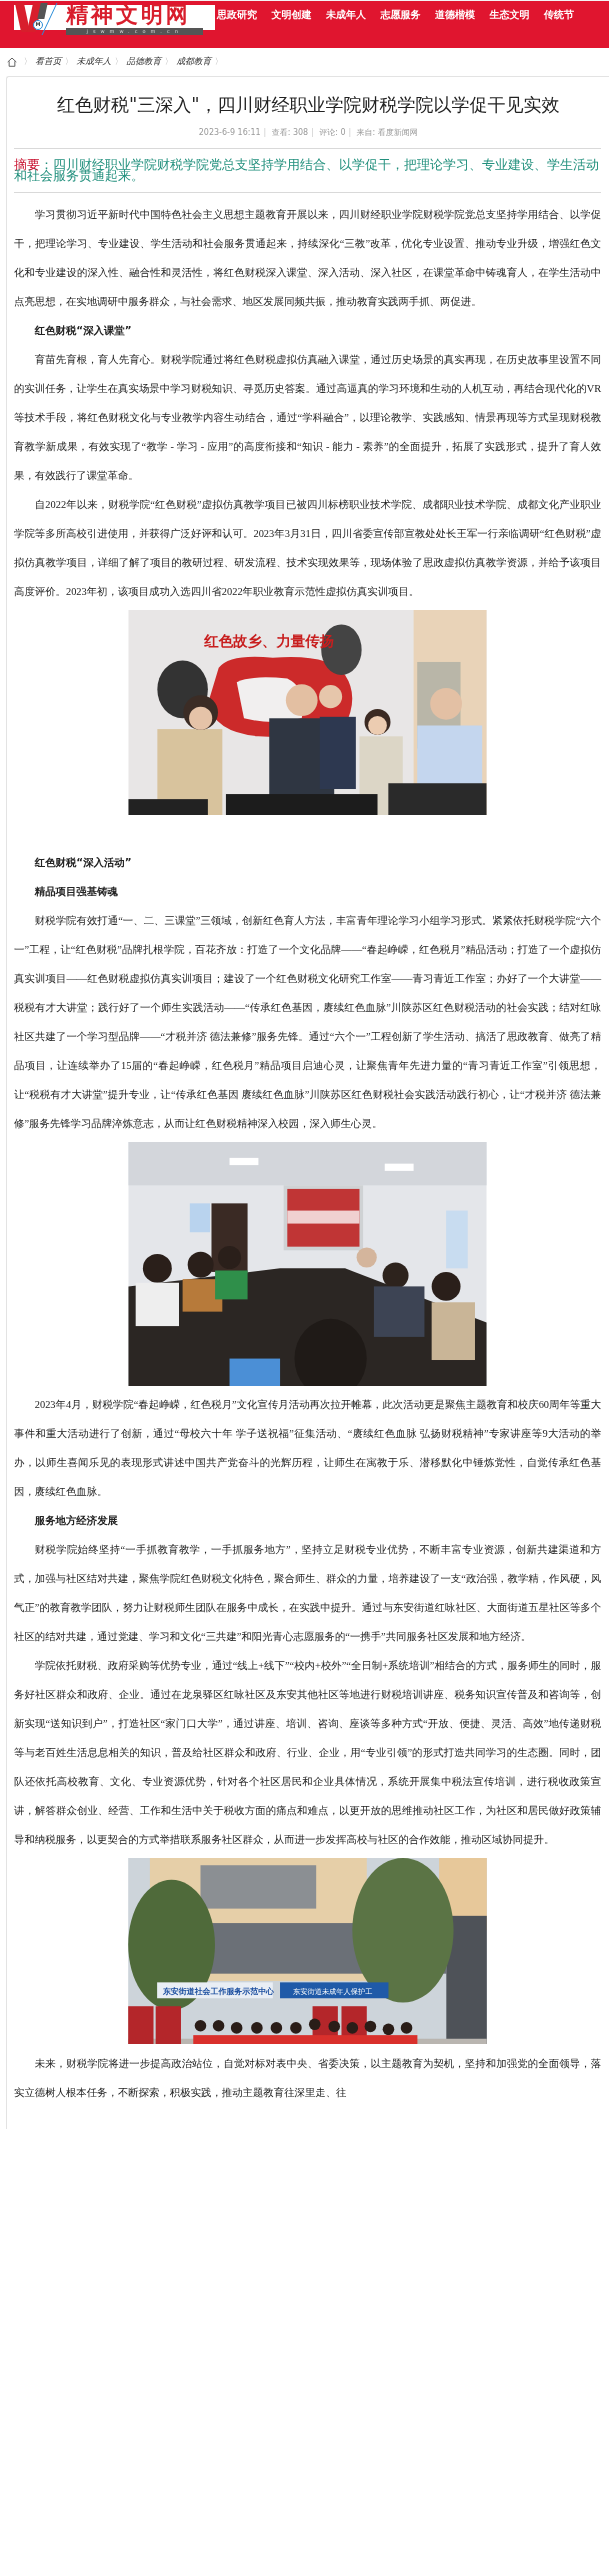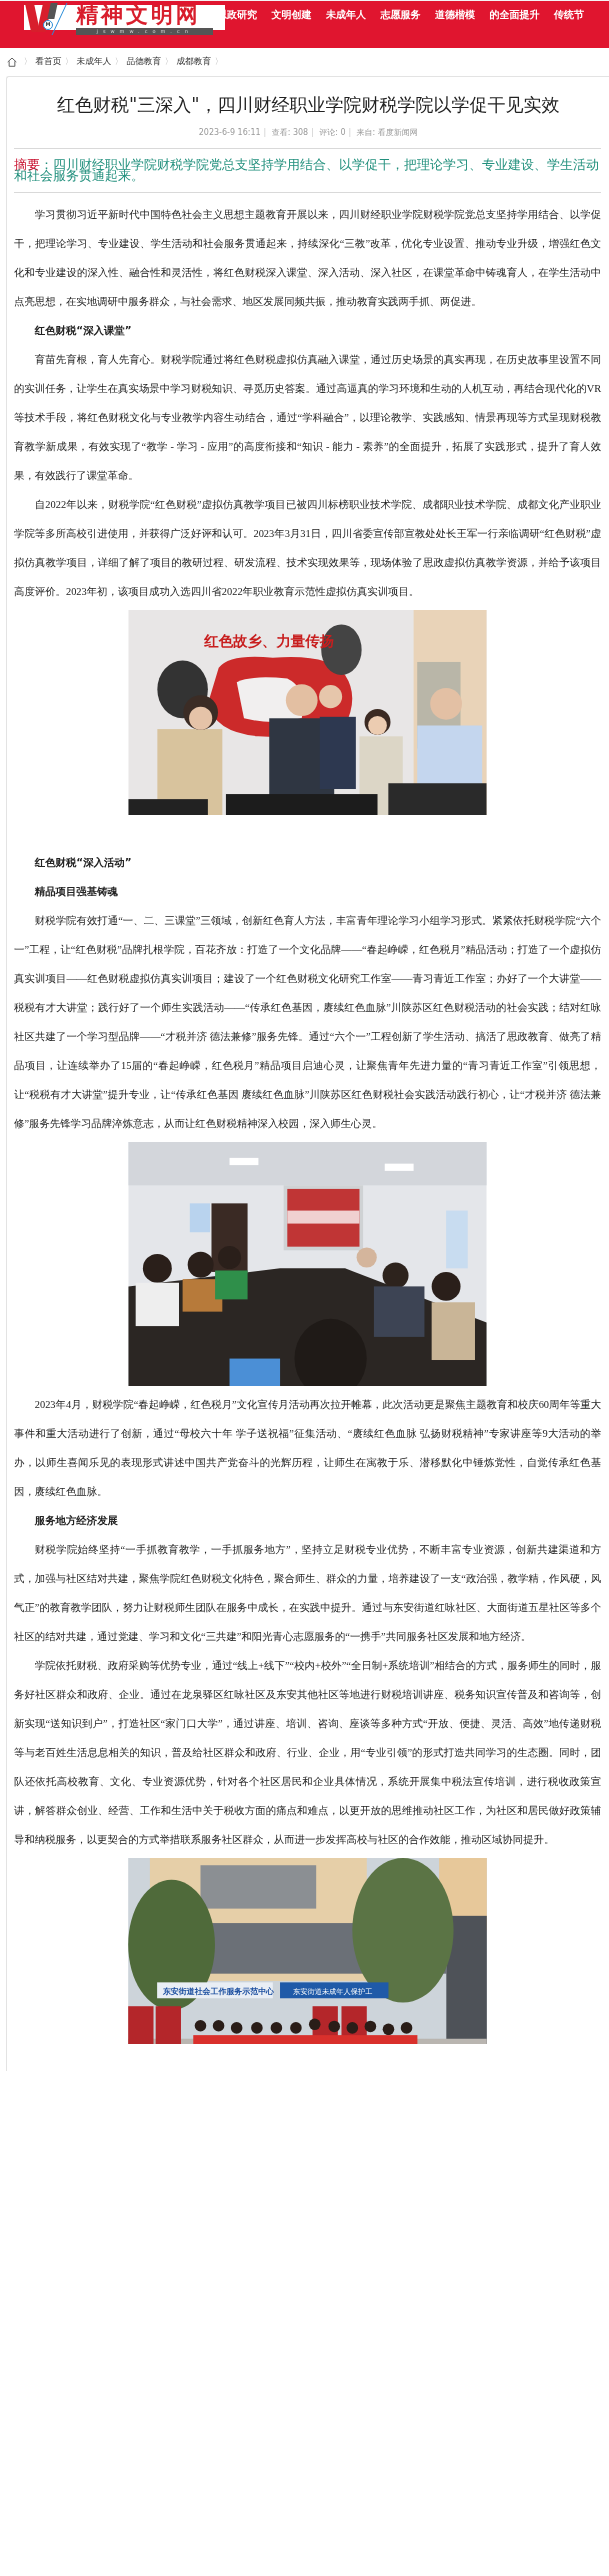--- a/index.html
+++ b/index.html
@@ -1,38 +1,38 @@
 <!DOCTYPE html>
 <html style="font-size:11.6px"><head>
 <meta charset="utf-8">
 <style>
   * { box-sizing: border-box; margin: 0; padding: 0; }
   html, body { width: 609px; background: #fff; }
   body { font-family: "DejaVu Sans", "Liberation Sans", sans-serif; color: #222; }
 
   
   .header { height: 48px; background: #e0152f; position: relative; overflow: hidden; border-top: 1.4px solid #f3f3f3; }
-  .logo { position: absolute; left: 24px; top: 4.3px; width: 201px; height: 25px; background: #fff; display: flex; align-items: center; }
+  .logo { position: absolute; left: 14px; top: 4.3px; width: 201px; height: 25px; background: #fff; display: flex; align-items: center; }
   .logo-mark { width: 45px; height: 35px; position: relative; margin-left: 2.9px; }
   .logo-mark .bar1 { position: absolute; left: 1.4px; top: 2.9px; width: 8.7px; height: 29px; background: #d81e2c; transform: skewX(12deg); }
   .logo-mark .bar2 { position: absolute; left: 13px; top: 2.9px; width: 8.7px; height: 29px; background: #d81e2c; transform: skewX(-12deg); }
   .logo-mark .bar3 { position: absolute; left: 22px; top: 2.9px; width: 7.2px; height: 16px; background: #555; transform: skewX(-12deg); }
   .logo-mark .bar4 { position: absolute; left: 32px; top: 2.9px; width: 1.4px; height: 32px; background: #2a8dd8; transform: skewX(-25deg); }
   .logo-mark .circ { position: absolute; left: 16px; top: 20px; width: 10px; height: 10px; border-radius: 50%; border: 1.4px solid #2a8dd8; background: #fff; font-size: 5px; font-weight: bold; color: #333; text-align: center; line-height: 7.2px; }
   .logo-text { margin-left: 4.3px; display: flex; flex-direction: column; }
   .logo-title { font-family: "DejaVu Serif", "Liberation Serif", serif; font-size: 22px; font-weight: bold; color: #d81e2c; letter-spacing: 2.9px; line-height: 26px; }
   .logo-url { background: #555; color: #ddd; font-size: 5px; letter-spacing: 5px; height: 6.5px; line-height: 6.5px; width: 137px; text-align: center; margin-top: 1.4px; }
   .nav { position: absolute; left: 217px; top: 7.2px; display: flex; gap: 0; white-space: nowrap; }
   .nav-item { color: #fff; font-size: 10px; font-weight: bold; margin-right: 14.5px; cursor: pointer; }
 
   
   .breadcrumb { height: 27.5px; display: flex; align-items: center; padding-left: 7.2px; font-size: 8.7px; color: #333; }
   .home-icon { width: 10px; height: 10px; display: inline-block; margin-right: 2.9px; }
   .crumb-sep { color: #aaa; margin: 0 3.6px; font-size: 8px; }
-  .crumb { color: #333; cursor: pointer; }
+  .crumb { color: #333; cursor: pointer; font-style: italic; }
 
   
   .article { margin: 0 0 0 5.8px; width: 604px; border: 0.7px solid #e3e3e3; border-right: none; border-bottom: none; border-radius: 2.9px 0 0 0; padding: 0 0 22px 0; }
   .title { font-family: "DejaVu Serif", "Liberation Serif", serif; font-size: 18px; font-weight: normal; color: #222; text-align: center; line-height: 27.5px; padding: 14.5px 22px 0 22px; }
   .meta { text-align: center; font-size: 8px; color: #999; margin-top: 8.7px; }
   .meta .sep { color: #ccc; margin: 0 2.9px; }
   .divider { height: 0.7px; background: #d9d9d9; margin: 10px 8.7px 0 7.2px; }
   .summary { font-size: 13px; color: #22907d; padding: 10px 7.2px 10px 7.2px; line-height: 11.6px; }
   .summary .label { color: #c8102e; }
   .divider2 { height: 0.7px; background: #d9d9d9; margin: 0 8.7px 0 7.2px; }
@@ -61,21 +61,21 @@
       <div class="logo-title">精神文明网</div>
       <div class="logo-url">jswmw.com.cn</div>
     </div>
   </div>
   <nav class="nav">
     <span class="nav-item">思政研究</span>
     <span class="nav-item">文明创建</span>
     <span class="nav-item">未成年人</span>
     <span class="nav-item">志愿服务</span>
     <span class="nav-item">道德楷模</span>
-    <span class="nav-item">的全面提升</span>
+    <span class="nav-item">生态文明</span>
     <span class="nav-item">传统节</span>
   </nav>
 </header>
 
 <div class="breadcrumb">
   <span class="home-icon">
     <svg width="10" height="10" viewBox="0 0 14 14">
         <path d="M1 7 L7 1.5 L13 7 M3 6 V13 H11 V6" fill="none" stroke="#555" stroke-width="1.3"></path>
       </svg>
   </span>
@@ -220,15 +220,16 @@
         <g fill="#222">
           <rect x="92" y="297" width="10" height="35"></rect>
             <rect x="130" y="297" width="10" height="30"></rect>
           <rect x="165" y="297" width="10" height="28"></rect>
             <rect x="350" y="297" width="10" height="35"></rect>
           <rect x="380" y="297" width="10" height="32"></rect>
         </g>
       </svg>
     </div>
 
+    <p class="para">未来，财税学院将进一步提高政治站位，自觉对标对表中央、省委决策，以主题教育为契机，坚持和加强党的全面领导，落实立德树人根本任务，不断探索，积极实践，推动主题教育往深里走、往</p>
   </div>
 </article>
 
 
 </body></html>

